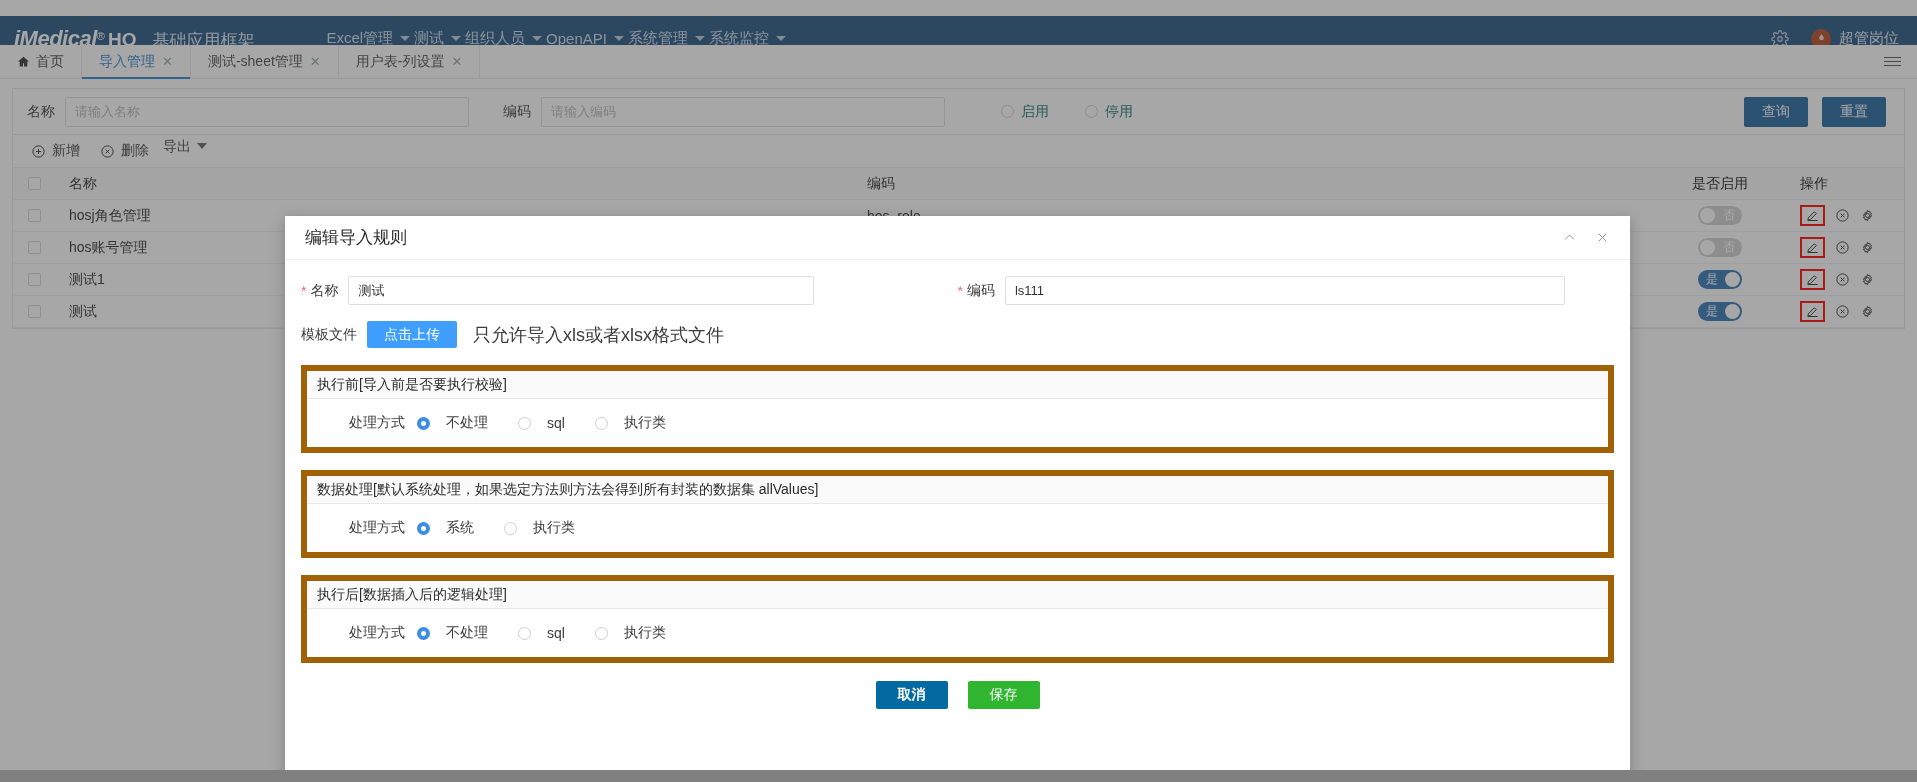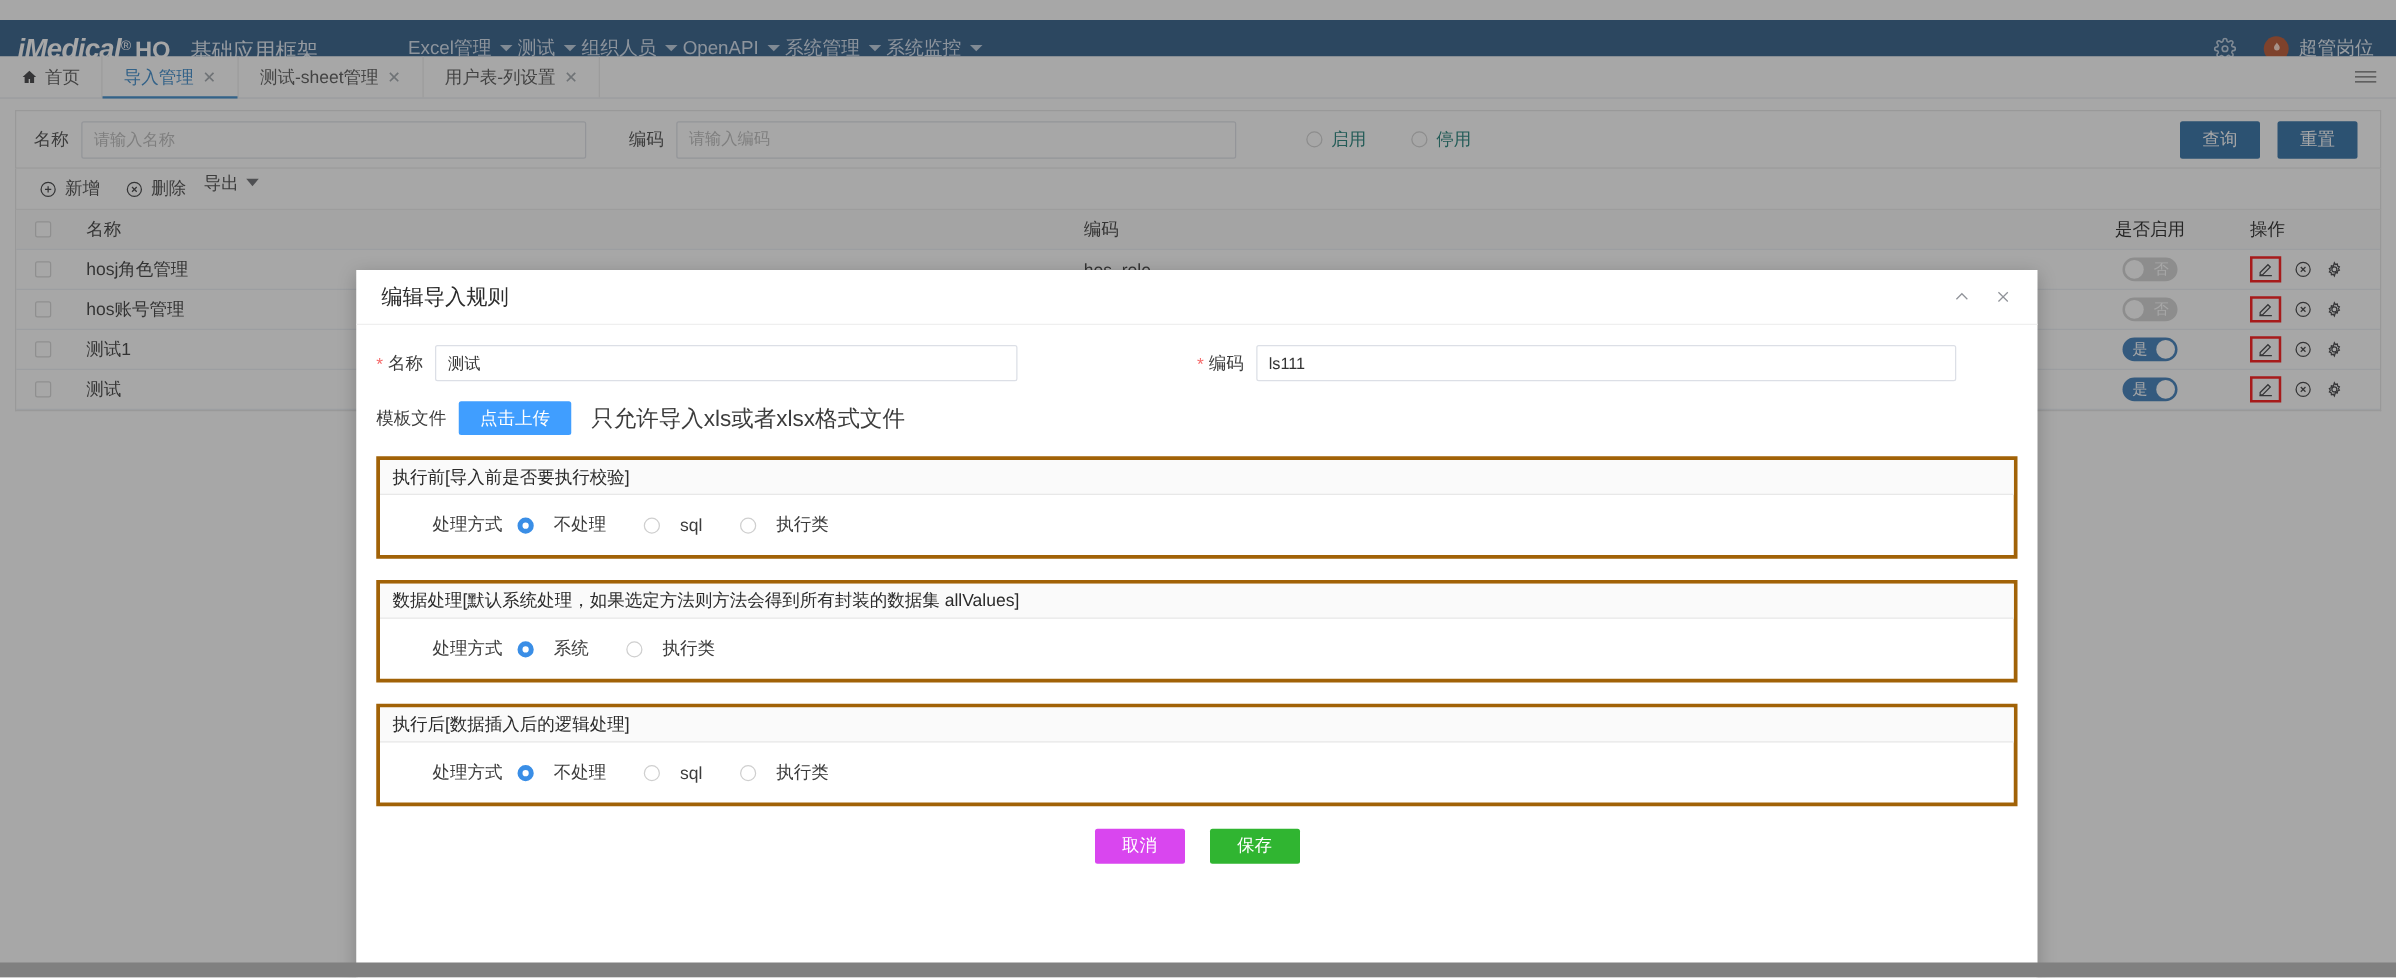--- a/index.html
+++ b/index.html
@@ -146,32 +146,32 @@
     font-family:"Liberation Sans", sans-serif;
   }
 
   .uprow { display:flex; align-items:center; margin-top:16px; }
   .upbtn {
     background:#409eff; color:#fff; border:none; height:27px; padding:0 17px;
     font-size:14px; border-radius:2px; cursor:pointer; font-family:"Liberation Sans", sans-serif;
   }
   .uphint { font-size:18px; color:#3c3c3c; margin-left:16px; }
 
-  .fset { margin-top:17px; border:3px solid #a16207; }
+  .fset { margin-top:17px; border:6px solid #a16207; }
   .fset-hd { height:28px; background:#fafafa; border-bottom:1px solid #e8e8e8; display:flex; align-items:center; padding:0 10px; font-size:14px; color:#2b2b2b; }
   .fset-bd { height:48px; display:flex; align-items:center; padding:0 10px; }
   .pm-label { font-size:14px; color:#3c3c3c; margin-right:12px; margin-left:32px; }
   .opts { display:flex; align-items:center; gap:30px; }
   .opt { display:flex; align-items:center; gap:16px; cursor:pointer; }
   .opt .rl { font-size:14px; color:#3c3c3c; }
 
   .m-foot { display:flex; align-items:center; justify-content:center; gap:20px; margin-top:18px; }
   .fbtn { height:28px; padding:0 22px; border:none; border-radius:2px; color:#fff; font-size:14px; cursor:pointer;
           font-family:"Liberation Sans", sans-serif; }
-  .fbtn.cancel { background:#d946ef; }
+  .fbtn.cancel { background:#0369a1;font-weight:bold; }
   .fbtn.save { background:#30b531; }
 
   .botbar { position:absolute; left:0; bottom:0; width:1917px; height:12px; background:#808080; }
 </style>
 </head>
 <body>
 
 <div id="app">
 
   <div class="topbar">
@@ -256,21 +256,21 @@
         </div>
     </div>
   </div>
 
   <div class="page">
 
     <div class="filterbar">
       <span class="fl">名称</span>
       <input class="finput" style="width: 404px;" placeholder="请输入名称">
       <span class="fl" style="margin-left:34px">编码</span>
-      <input class="finput" style="width: 448px; font-family: Liberation Mono, monospace;" placeholder="请输入编码">
+      <input class="finput" style="width: 404px;" placeholder="请输入编码">
 
       <div class="radio-wrap" style="margin-left:56px">
         <i class="rdo"></i>
         <span class="rlabel">启用</span>
       </div>
       <div class="radio-wrap" style="margin-left:36px">
         <i class="rdo"></i>
         <span class="rlabel">停用</span>
       </div>
 

